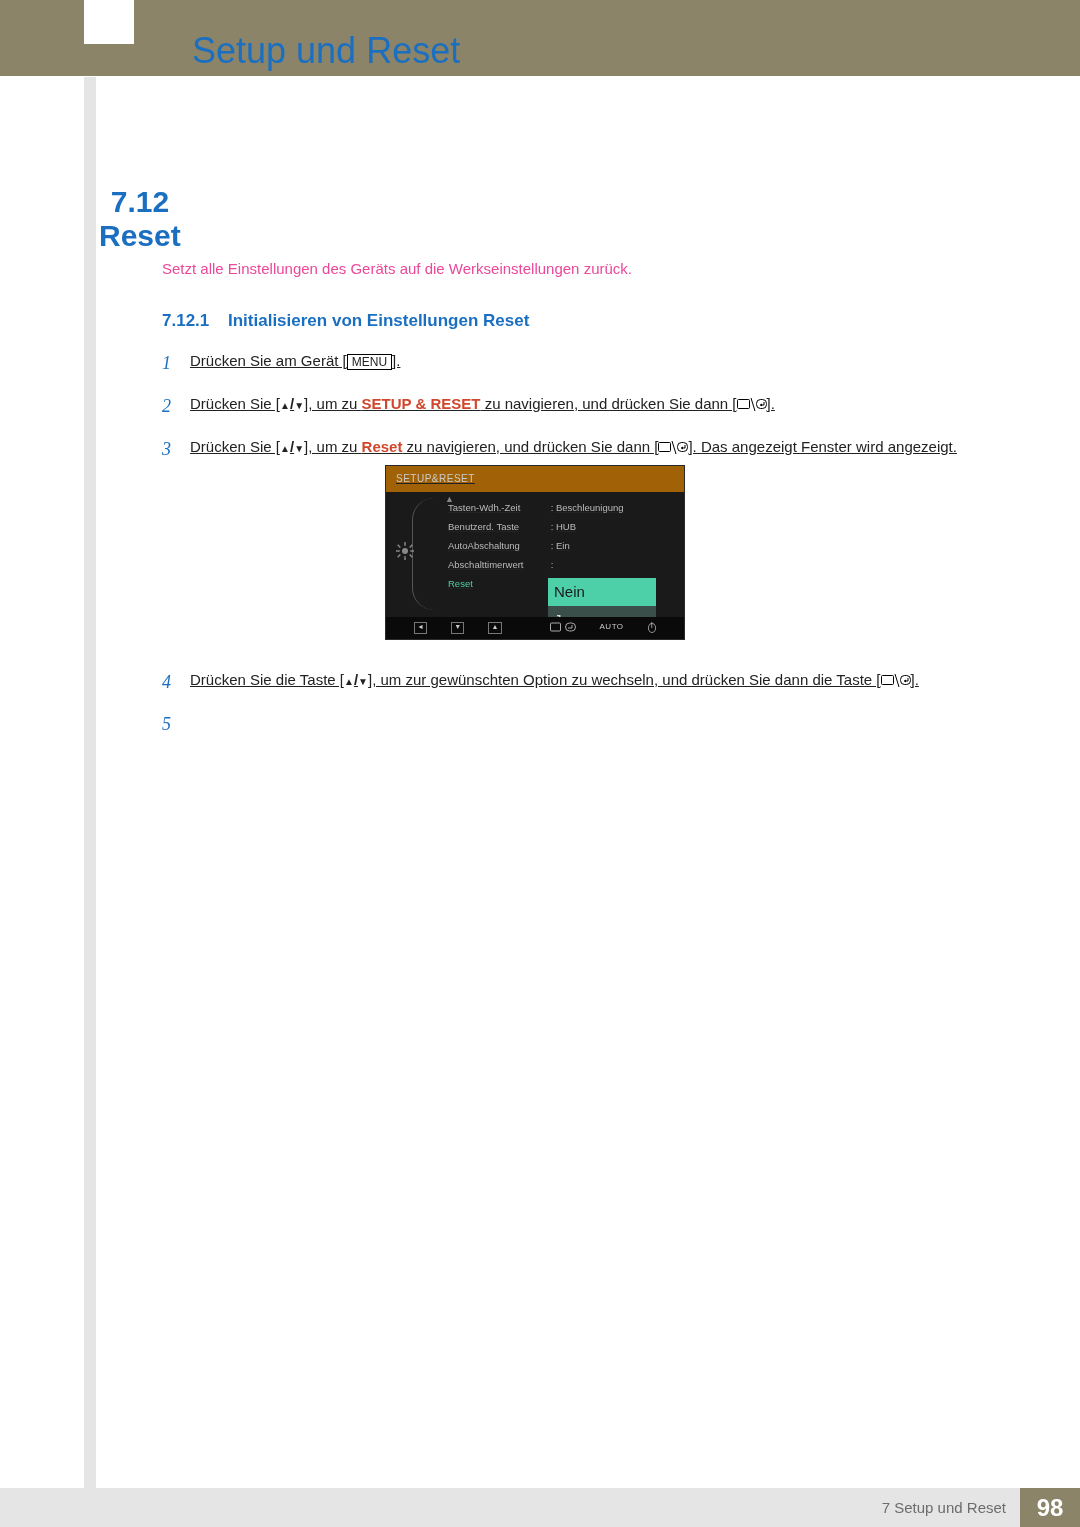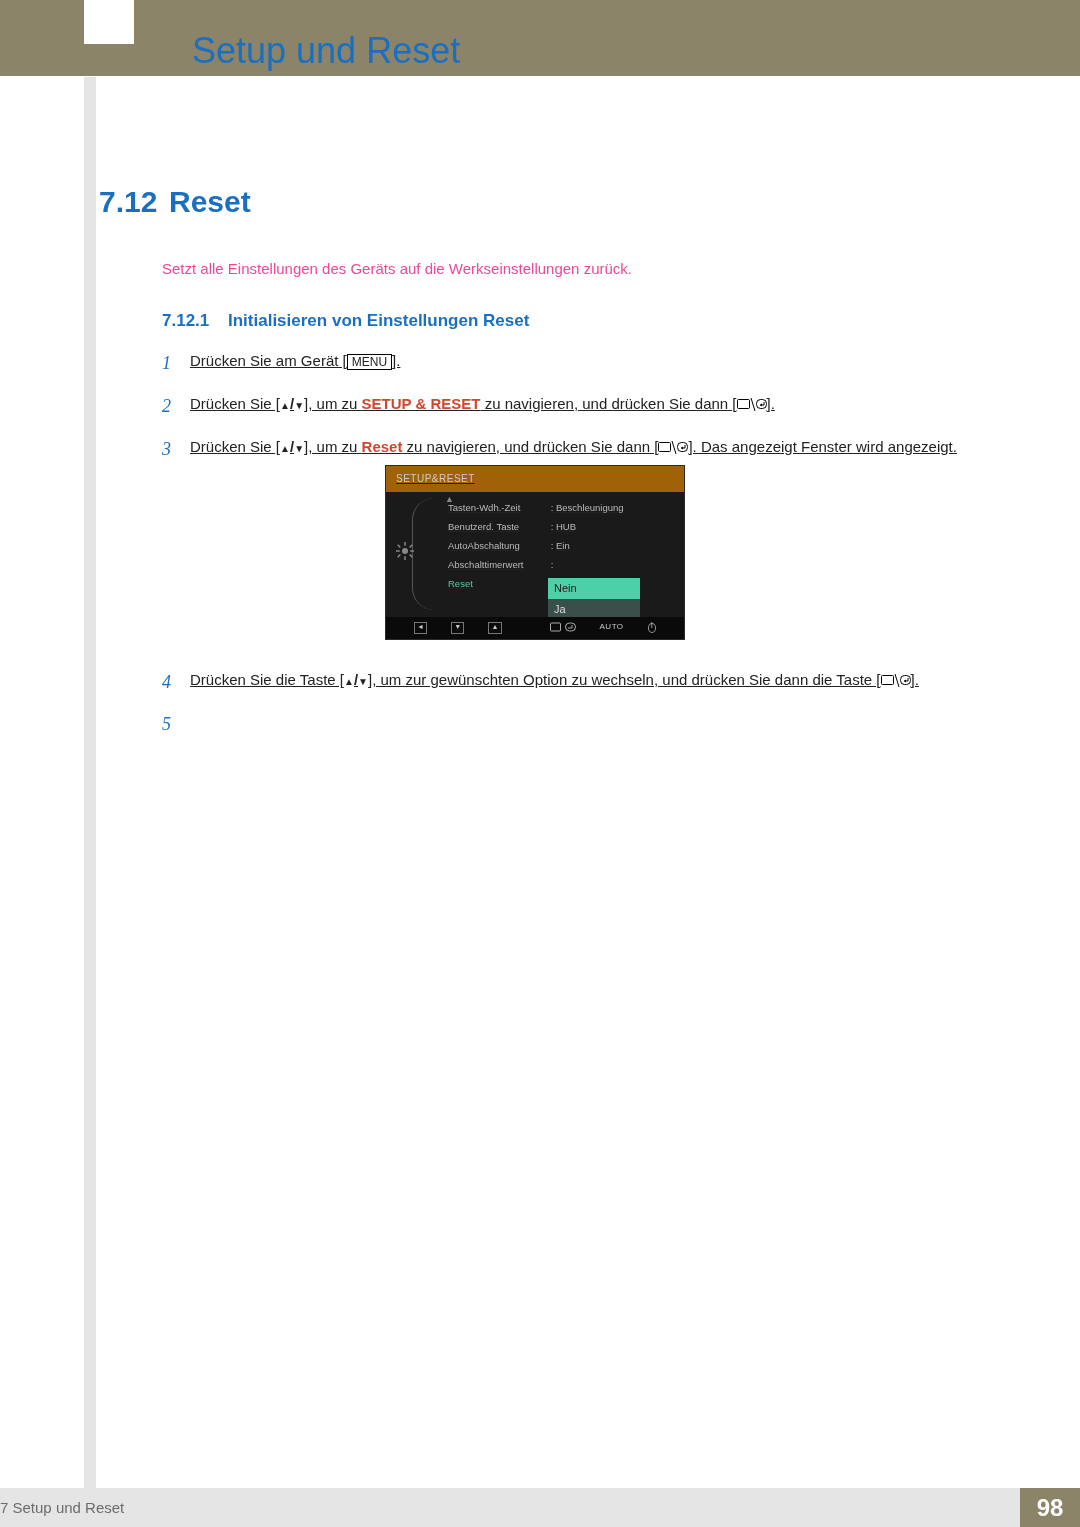--- a/index.html
+++ b/index.html
@@ -35,20 +35,21 @@
     left: 84px; top: 77px; bottom: 39px;
     width: 12px;
     background: #e5e5e5;
   }
   .section-row {
     position: absolute;
     top: 185px;
     left: 99px;
     display: flex;
     align-items: flex-end;
+    flex-direction: column;
   }
   .section-num {
     width: 70px;
     font-size: 30px;
     font-weight: bold;
     color: #1b6fc1;
   }
   .section-title {
     font-size: 30px;
     font-weight: bold;
@@ -154,22 +155,22 @@
     padding: 2px 0 2px 22px;
     color: #bbb;
   }
   .osd-label { width: 100px; }
   .osd-colon { width: 8px; text-align: center; }
   .osd-row.highlight .osd-label { color: #4dd0a8; }
   .osd-dropdown {
     position: absolute;
     left: 162px;
     top: 86px;
-    width: 92px;
-    font-size: 11px;
+    width: 108px;
+    font-size: 15px;
   }
   .osd-opt {
     padding: 2px 6px;
     background: #3a4f4a;
     color: #ddd;
   }
   .osd-opt.sel {
     background: #4dd0a8;
     color: #1a1a1a;
   }
@@ -206,21 +207,21 @@
     display: inline-flex; align-items: center; gap: 2px;
   }
 
   .bottom-band {
     position: absolute;
     bottom: 0; left: 0; right: 0;
     height: 39px;
     background: #e5e5e5;
     display: flex;
     align-items: stretch;
-    justify-content: space-between;
+    justify-content: flex-end;
   }
   .footer-label {
     align-self: center;
     font-size: 15px;
     color: #6c6c6c;
     padding-right: 14px;
   }
   .page-num-box {
     width: 60px;
     background: #8b8468;

